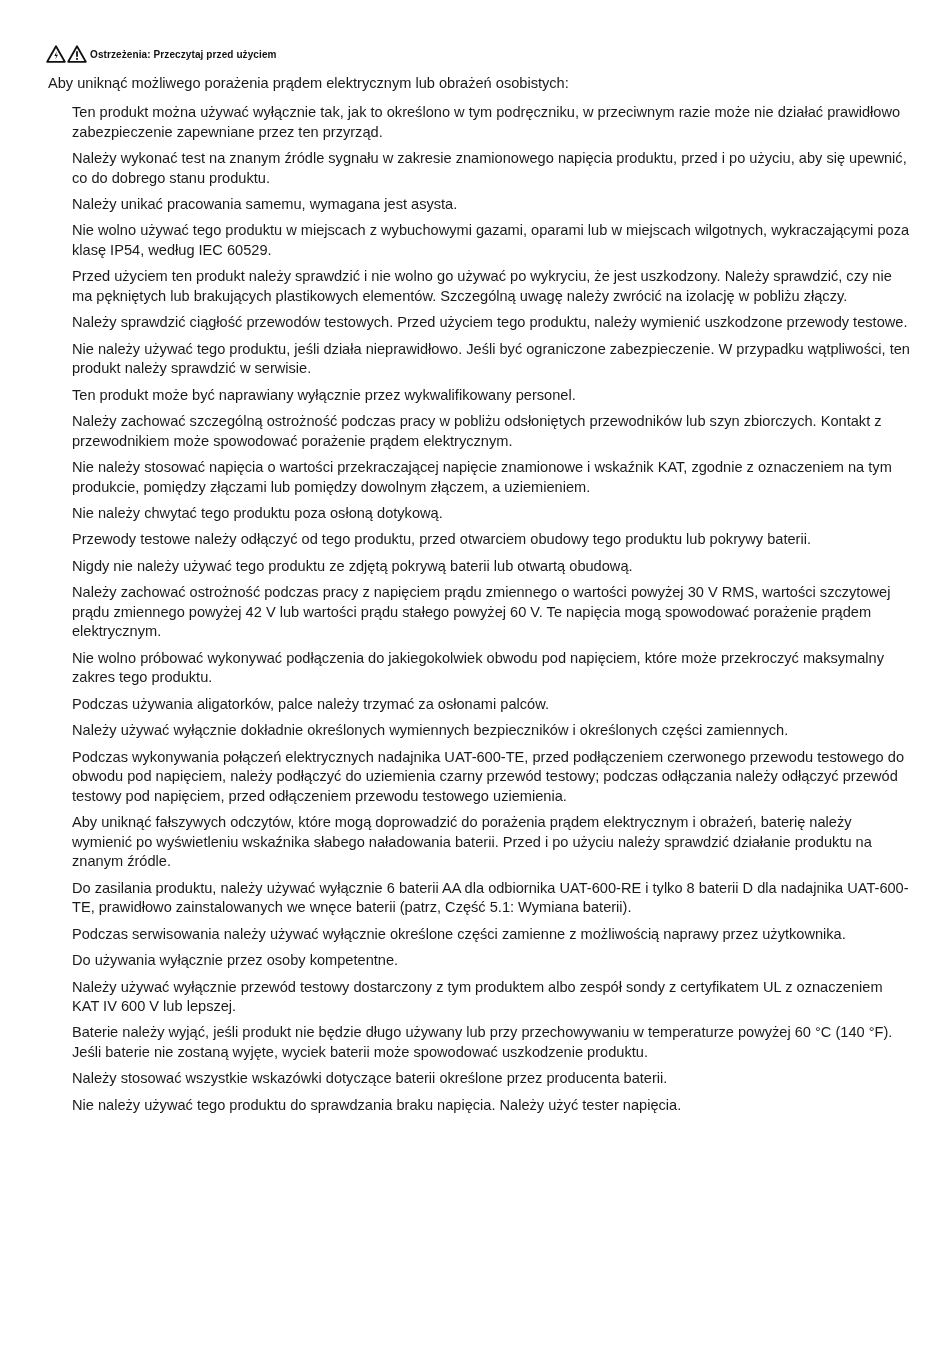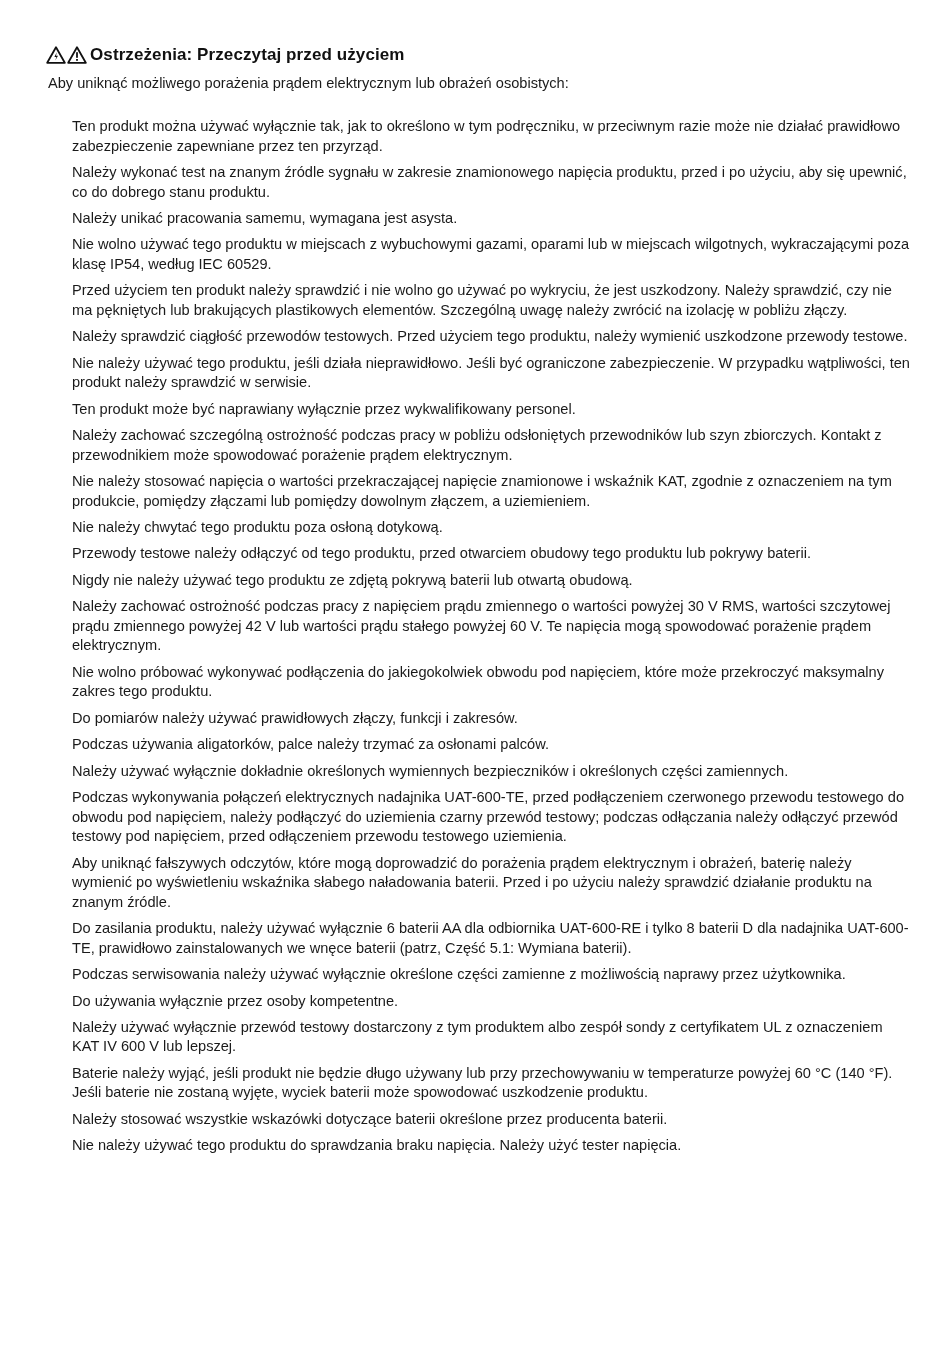--- a/index.html
+++ b/index.html
@@ -20,21 +20,21 @@
       left: 0;
       top: 0;
       width: 950px;
     }
     .heading {
       position: absolute;
       left: 46px;
       top: 45px;
       display: flex;
       align-items: center;
-      font-size: 17px;
+      font-size: 10px;
       font-weight: bold;
       color: #111;
       letter-spacing: 0.1px;
     }
     .heading .icons {
       display: inline-flex;
       align-items: center;
       margin-right: 2px;
     }
     .heading svg {
@@ -47,21 +47,21 @@
       position: absolute;
       left: 48px;
       top: 74px;
       font-size: 14.6px;
       line-height: 19px;
       white-space: nowrap;
     }
     .list {
       position: absolute;
       left: 72px;
-      top: 117px;
+      top: 103px;
       width: 840px;
       margin: 0;
       padding: 0;
       list-style: none;
     }
     .list li {
       font-size: 14.6px;
       line-height: 19.6px;
       margin: 0 0 6.8px 0;
       padding: 0;
@@ -97,21 +97,20 @@
       <li>Należy sprawdzić ciągłość przewodów testowych. Przed użyciem tego produktu, należy wymienić uszkodzone przewody testowe.</li>
       <li>Nie należy używać tego produktu, jeśli działa nieprawidłowo. Jeśli być ograniczone zabezpieczenie. W przypadku wątpliwości, ten produkt należy sprawdzić w serwisie.</li>
       <li>Ten produkt może być naprawiany wyłącznie przez wykwalifikowany personel.</li>
       <li>Należy zachować szczególną ostrożność podczas pracy w pobliżu odsłoniętych przewodników lub szyn zbiorczych. Kontakt z przewodnikiem może spowodować porażenie prądem elektrycznym.</li>
       <li>Nie należy stosować napięcia o wartości przekraczającej napięcie znamionowe i wskaźnik KAT, zgodnie z oznaczeniem na tym produkcie, pomiędzy złączami lub pomiędzy dowolnym złączem, a uziemieniem.</li>
       <li>Nie należy chwytać tego produktu poza osłoną dotykową.</li>
       <li>Przewody testowe należy odłączyć od tego produktu, przed otwarciem obudowy tego produktu lub pokrywy baterii.</li>
       <li>Nigdy nie należy używać tego produktu ze zdjętą pokrywą baterii lub otwartą obudową.</li>
       <li>Należy zachować ostrożność podczas pracy z napięciem prądu zmiennego o wartości powyżej 30 V RMS, wartości szczytowej prądu zmiennego powyżej 42 V lub wartości prądu stałego powyżej 60 V. Te napięcia mogą spowodować porażenie prądem elektrycznym.</li>
       <li>Nie wolno próbować wykonywać podłączenia do jakiegokolwiek obwodu pod napięciem, które może przekroczyć maksymalny zakres tego produktu.</li>
-      <li>Do pomiarów należy używać prawidłowych złączy, funkcji i zakresów.</li>
       <li>Podczas używania aligatorków, palce należy trzymać za osłonami palców.</li>
       <li>Należy używać wyłącznie dokładnie określonych wymiennych bezpieczników i określonych części zamiennych.</li>
       <li>Podczas wykonywania połączeń elektrycznych nadajnika UAT-600-TE, przed podłączeniem czerwonego przewodu testowego do obwodu pod napięciem, należy podłączyć do uziemienia czarny przewód testowy; podczas odłączania należy odłączyć przewód testowy pod napięciem, przed odłączeniem przewodu testowego uziemienia.</li>
       <li>Aby uniknąć fałszywych odczytów, które mogą doprowadzić do porażenia prądem elektrycznym i obrażeń, baterię należy wymienić po wyświetleniu wskaźnika słabego naładowania baterii. Przed i po użyciu należy sprawdzić działanie produktu na znanym źródle.</li>
       <li>Do zasilania produktu, należy używać wyłącznie 6 baterii AA dla odbiornika UAT-600-RE i tylko 8 baterii D dla nadajnika UAT-600-TE, prawidłowo zainstalowanych we wnęce baterii (patrz, Część 5.1: Wymiana baterii).</li>
       <li>Podczas serwisowania należy używać wyłącznie określone części zamienne z możliwością naprawy przez użytkownika.</li>
       <li>Do używania wyłącznie przez osoby kompetentne.</li>
       <li>Należy używać wyłącznie przewód testowy dostarczony z tym produktem albo zespół sondy z certyfikatem UL z oznaczeniem KAT IV 600 V lub lepszej.</li>
       <li>Baterie należy wyjąć, jeśli produkt nie będzie długo używany lub przy przechowywaniu w temperaturze powyżej 60 °C (140 °F). Jeśli baterie nie zostaną wyjęte, wyciek baterii może spowodować uszkodzenie produktu.</li>
       <li>Należy stosować wszystkie wskazówki dotyczące baterii określone przez producenta baterii.</li>

